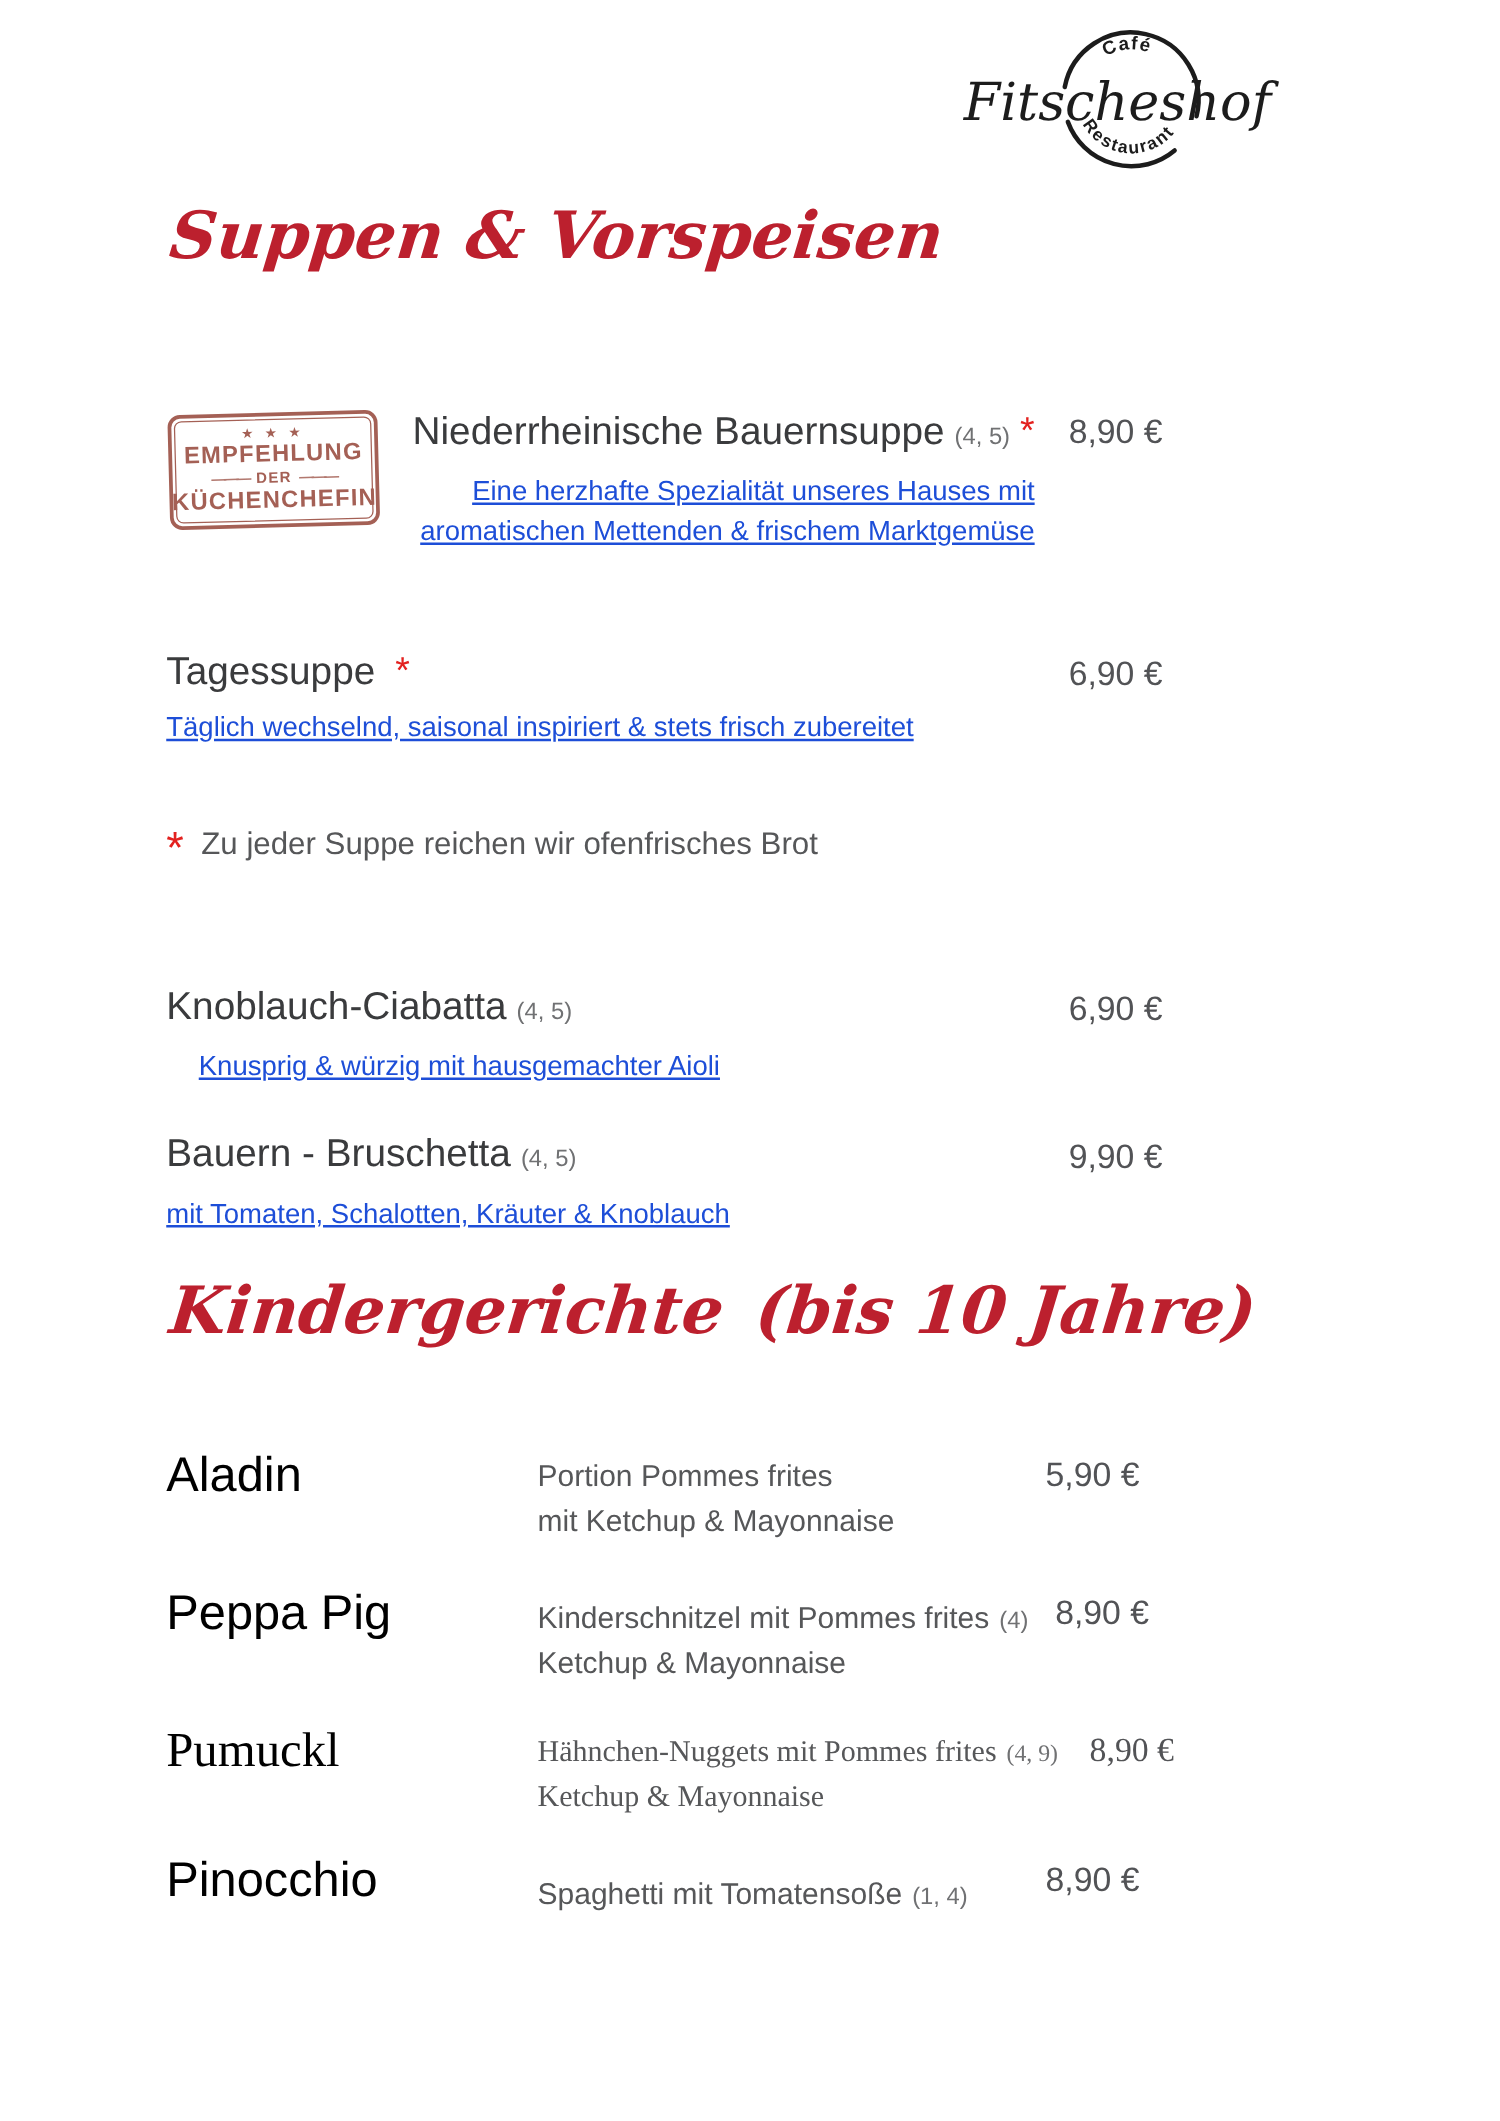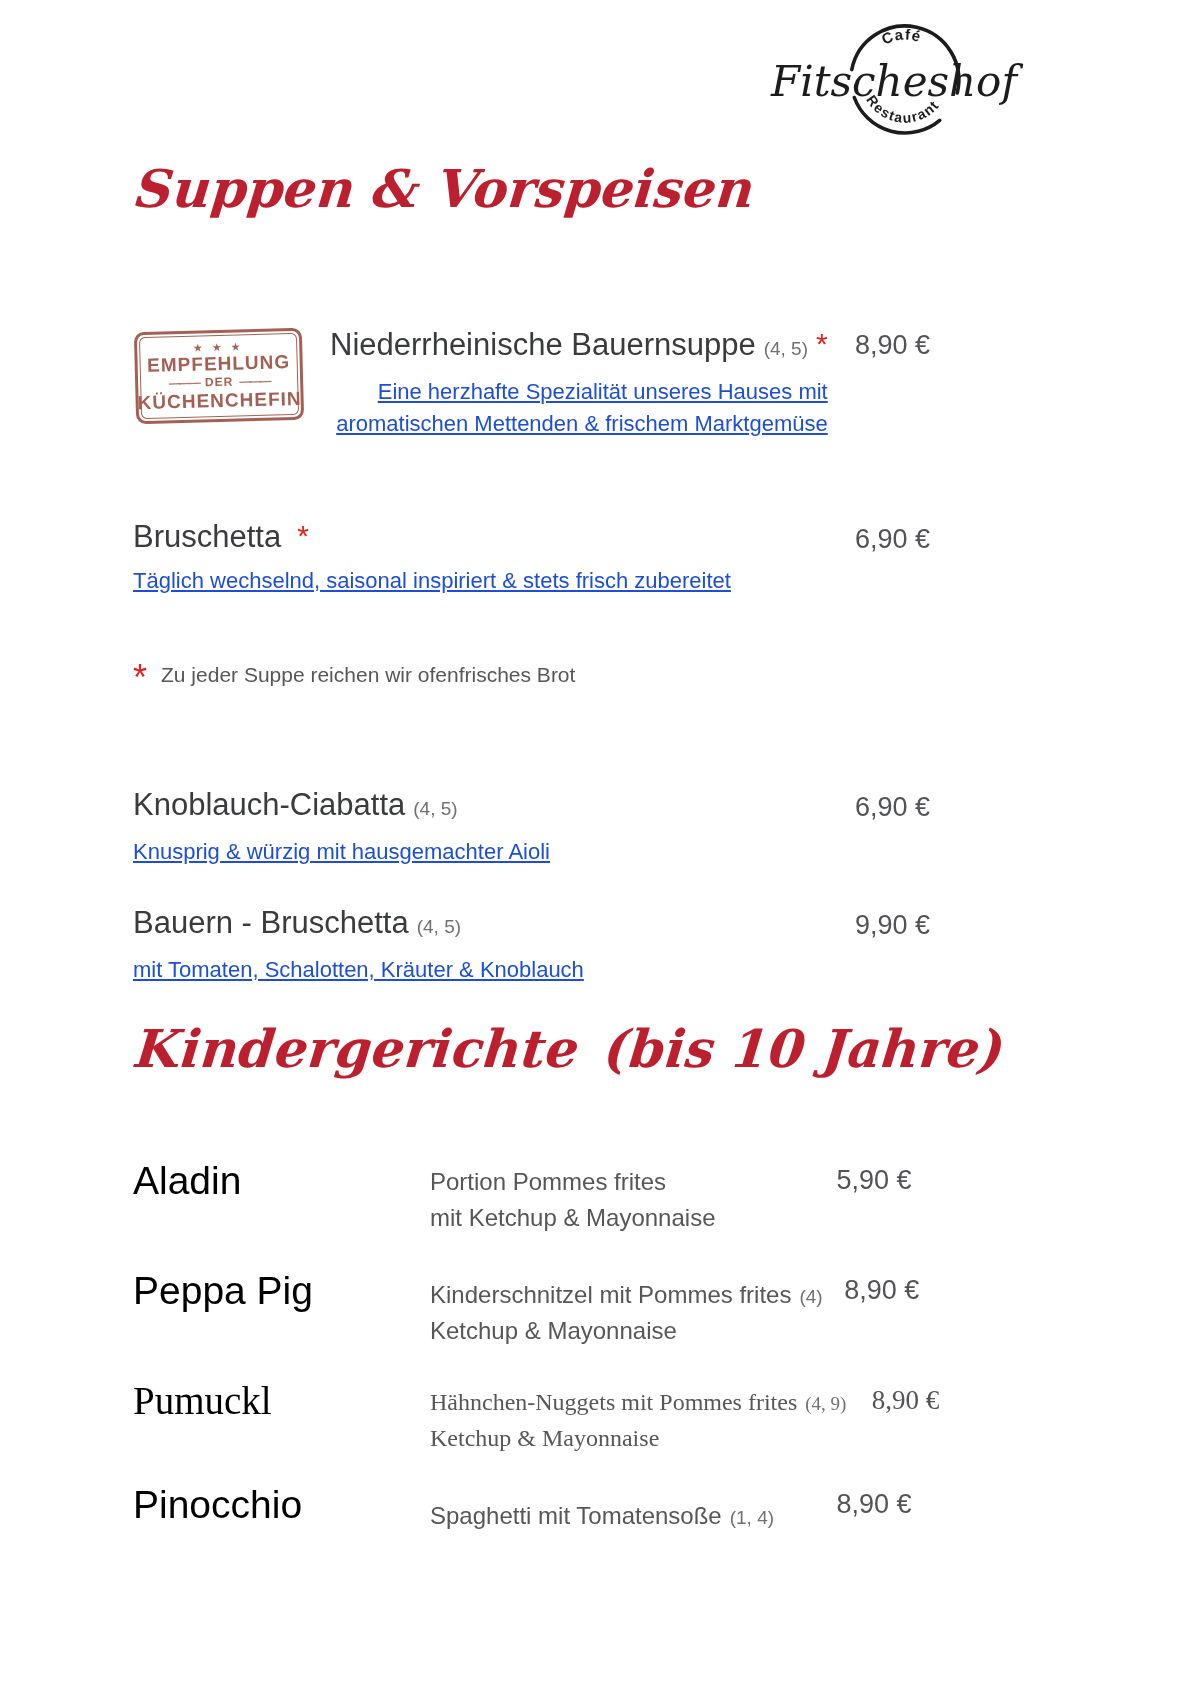--- a/index.html
+++ b/index.html
@@ -71,21 +71,21 @@
     width:150px;
     text-align:right;
     font-size:27px;
     color:#525356;
     white-space:nowrap;
   }
   .abs{position:absolute;}
   
   .note{position:absolute;left:133px;top:655px;display:flex;align-items:flex-start;}
   .note .asterisk{font-size:36px;margin:0 14px 0 0;top:2px;}
-  .note-text{font-size:21px;color:#565759;line-height:40px;}
+  .note-text{font-size:25px;color:#565759;line-height:40px;}
   
   .kids-row{position:absolute;left:133px;width:800px;display:grid;grid-template-columns:297px 1fr 118px;}
   .kids-name{font-size:39px;color:#000000;line-height:38px;}
   .kids-desc{font-size:24px;color:#565759;line-height:34px;font-weight:300;white-space:nowrap;}
   .kids-price{font-size:27px;color:#525356;text-align:center;margin-top:3px;}
 </style>
 </head>
 <body>
 
 <div class="page">
@@ -127,36 +127,36 @@
     <div class="item-title">
       <span>Niederrheinische Bauernsuppe</span><span class="item-annotation">(4, 5)</span><span class="asterisk">*</span>
     </div>
     <div class="item-desc" style="margin-top:8px;">Eine herzhafte Spezialität unseres Hauses mit</div>
     <div class="item-desc">aromatischen Mettenden &amp; frischem Marktgemüse</div>
   </div>
   <div class="price" style="left:780px;top:330px;">8,90 €</div>
 
   <div class="abs" style="left:133px;top:518px;">
     <div class="item-title">
-      <span>Bruschetta</span><span class="asterisk" style="margin-left:16px;">*</span>
+      <span>Tagessuppe</span><span class="asterisk" style="margin-left:16px;">*</span>
     </div>
     <div class="item-desc" style="margin-top:9px;">Täglich wechselnd, saisonal inspiriert &amp; stets frisch zubereitet</div>
   </div>
   <div class="price" style="left:780px;top:524px;">6,90 €</div>
 
   <div class="note">
     <span class="asterisk">*</span>
     <span class="note-text">Zu jeder Suppe reichen wir ofenfrisches Brot</span>
   </div>
 
   <div class="abs" style="left:133px;top:786px;">
     <div class="item-title">
       <span>Knoblauch-Ciabatta</span><span class="item-annotation">(4, 5)</span>
     </div>
-    <div class="item-desc" style="margin-top:8px;">Knusprig &amp; würzig mit hausgemachter Aioli</div>
+    <div class="item-desc" style="margin-top:8px;margin-left:26px;">Knusprig &amp; würzig mit hausgemachter Aioli</div>
   </div>
   <div class="price" style="left:780px;top:792px;">6,90 €</div>
 
   <div class="abs" style="left:133px;top:904px;">
     <div class="item-title">
       <span>Bauern - Bruschetta</span><span class="item-annotation">(4, 5)</span>
     </div>
     <div class="item-desc" style="margin-top:8px;">mit Tomaten, Schalotten, Kräuter &amp; Knoblauch</div>
   </div>
   <div class="price" style="left:780px;top:910px;">9,90 €</div>

